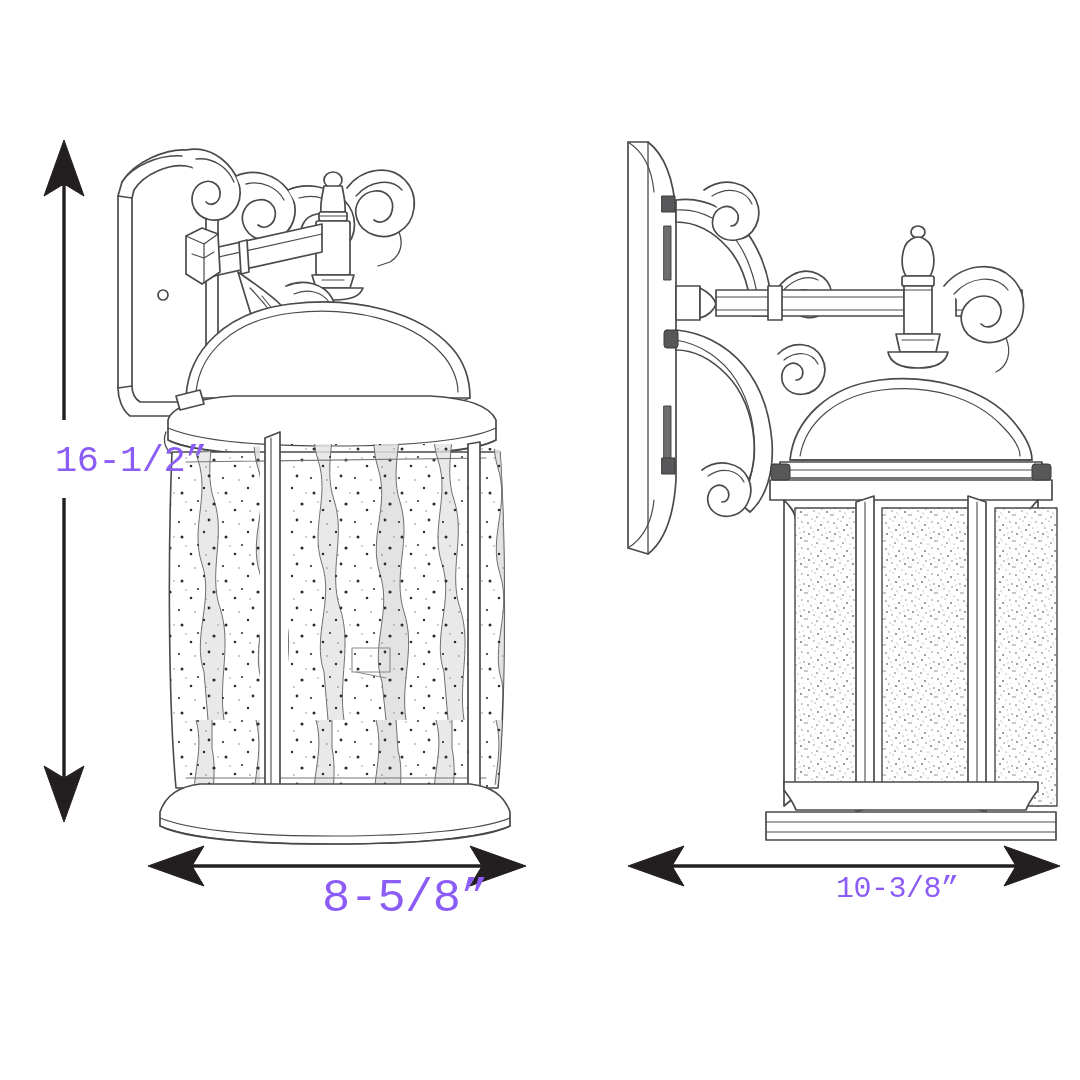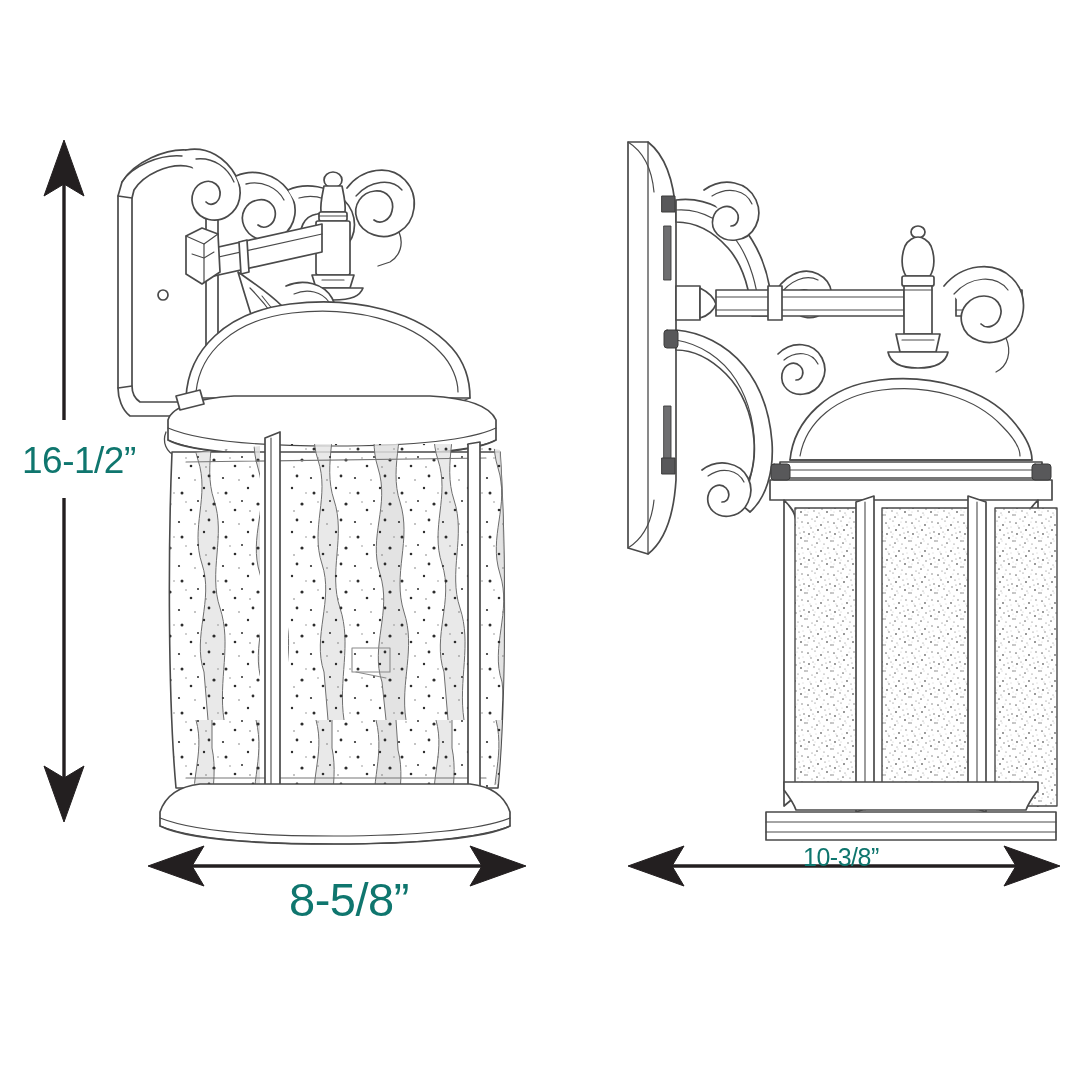--- a/index.html
+++ b/index.html
@@ -19,39 +19,40 @@
     height: 1080px;
     background: #ffffff;
   }
   #stage > svg {
     position: absolute;
     top: 0;
     left: 0;
   }
   .dim-label {
     position: absolute;
-    font-family: Liberation Sans, sans-serif;
-    color: #0f766e;
+    font-family: Liberation Mono, monospace;
+    color: #8b5cf6;
     white-space: nowrap;
     letter-spacing: -0.5px;
+    margin-left: 33px;
   }
   #label-height {
     left: 22px;
     top: 440px;
     font-size: 37px;
   }
   #label-width-front {
     left: 289px;
     top: 872px;
     font-size: 47px;
   }
   #label-width-side {
     left: 803px;
-    top: 843px;
-    font-size: 25px;
+    top: 872px;
+    font-size: 30px;
   }
 </style>
 </head>
 <body>
 
 <div id="stage">
 
   <svg width="1080" height="1080" viewBox="0 0 1080 1080">
     <defs>
 

